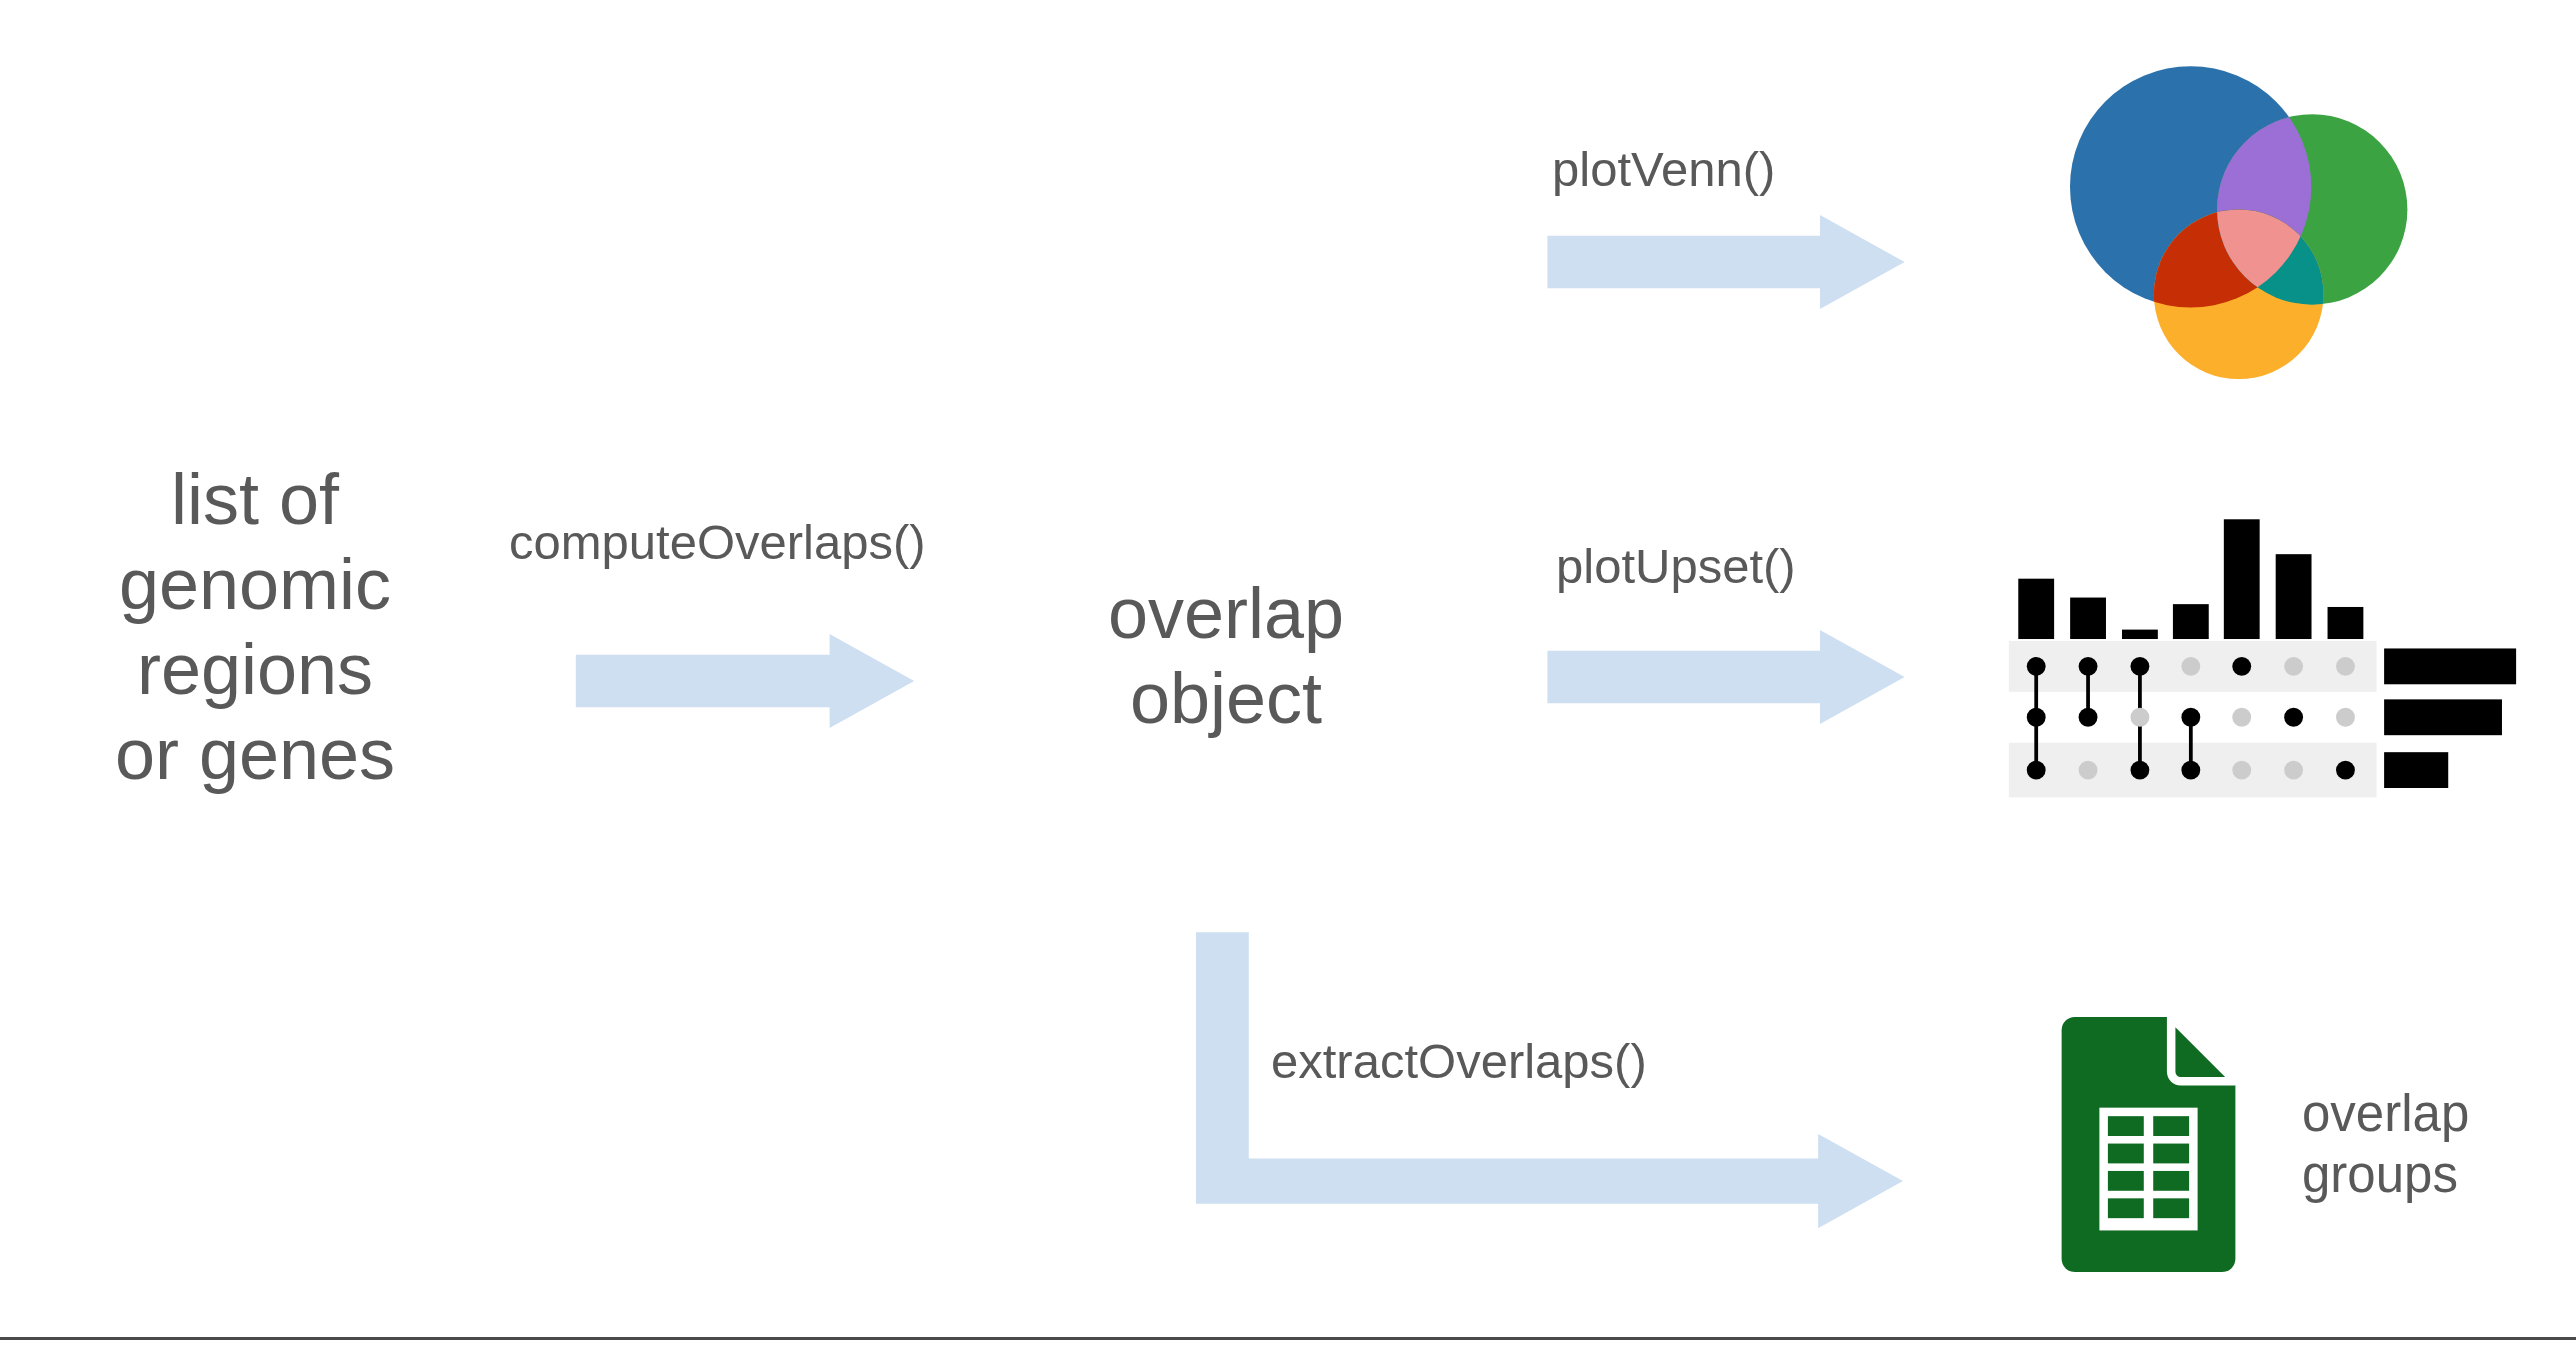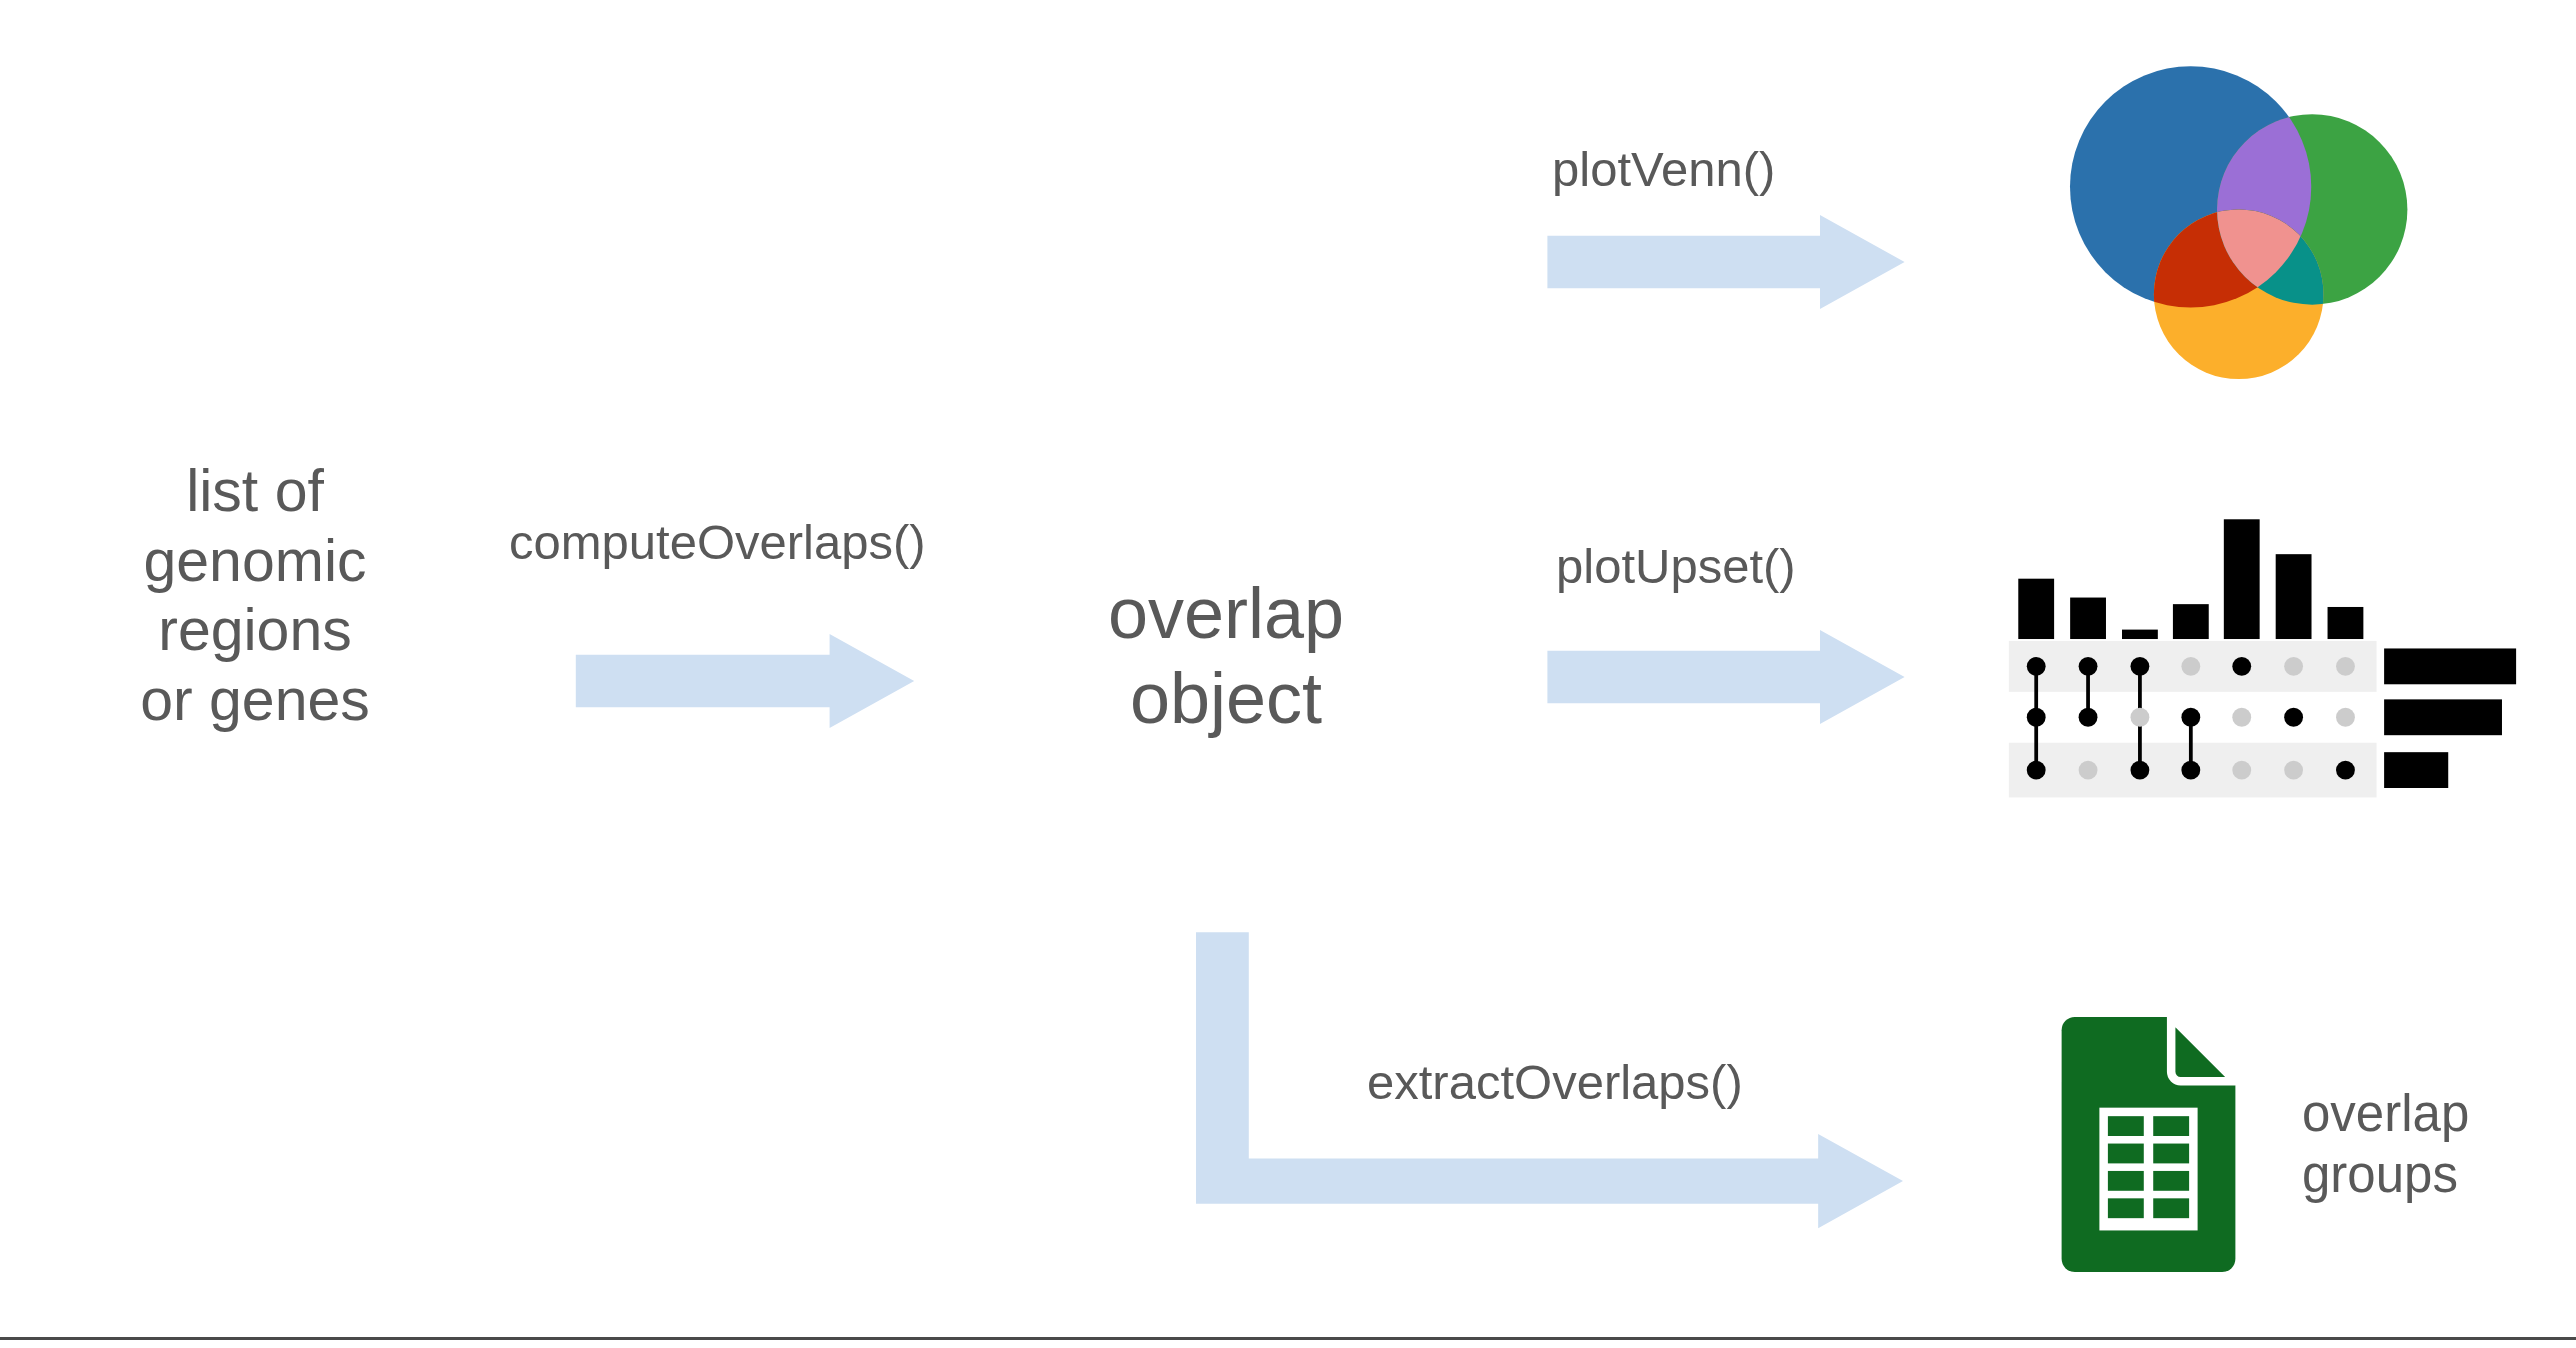--- a/index.html
+++ b/index.html
@@ -26,21 +26,21 @@
   .node-text {
     color: #595959;
     text-align: center;
     line-height: 1.18;
     white-space: pre-line;
     font-weight: 400;
   }
   #source-node {
     left: 57px; top: 457px;
     width: 396px;
-    font-size: 59px;
+    font-size: 72px;
   }
   #overlap-node {
     left: 1028px; top: 571px;
     width: 396px;
     font-size: 72px;
   }
   #overlap-groups-label {
     left: 2302px; top: 1083px;
     width: 264px;
     font-size: 51px;
@@ -51,21 +51,21 @@
   
   .fn-label {
     color: #595959;
     font-size: 49px;
     text-align: left;
     white-space: nowrap;
   }
   #label-compute { left: 509px; top: 514px; width: 453px; }
   #label-plotvenn { left: 1552px; top: 141px; width: 302px; }
   #label-plotupset { left: 1556px; top: 538px; width: 302px; }
-  #label-extract { left: 1367px; top: 1033px; width: 434px; margin-top: 21px; }
+  #label-extract { left: 1271px; top: 1033px; width: 434px; }
 
   
   .arrow-svg { display: block; }
   #arrow-compute { left: 575px; top: 634px; }
   #arrow-venn    { left: 1547px; top: 215px; }
   #arrow-upset   { left: 1547px; top: 630px; }
   #arrow-elbow   { left: 1196px; top: 932px; }
 
   
   #venn { left: 2037px; top: 47px; }

